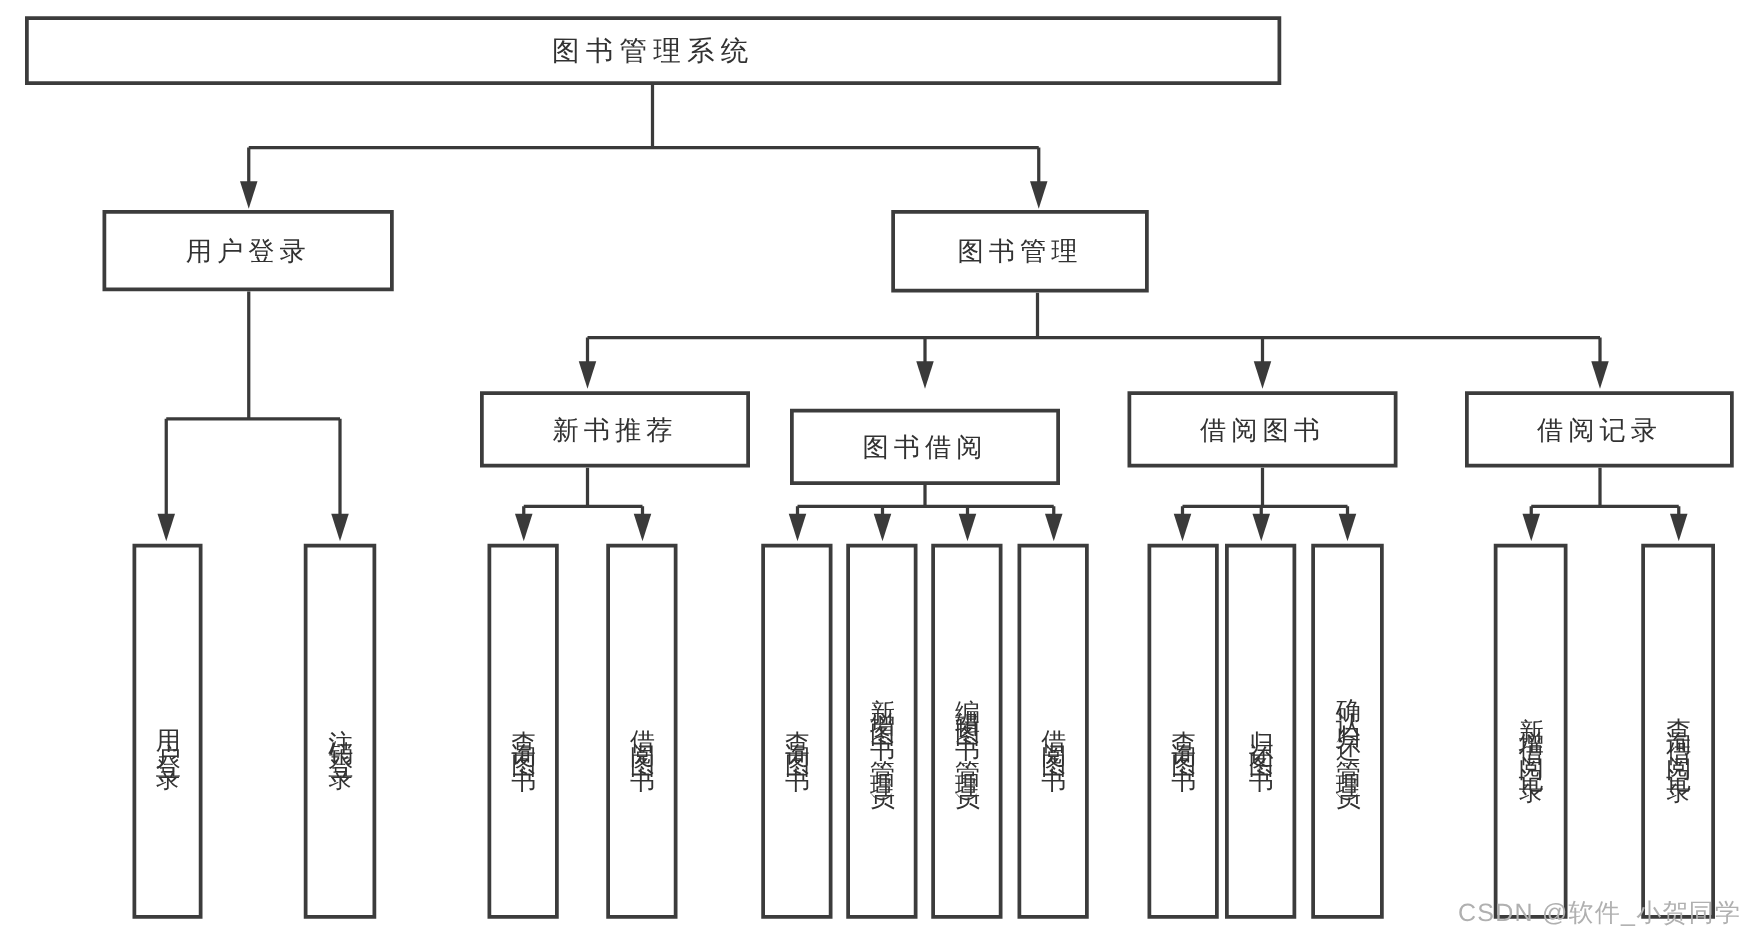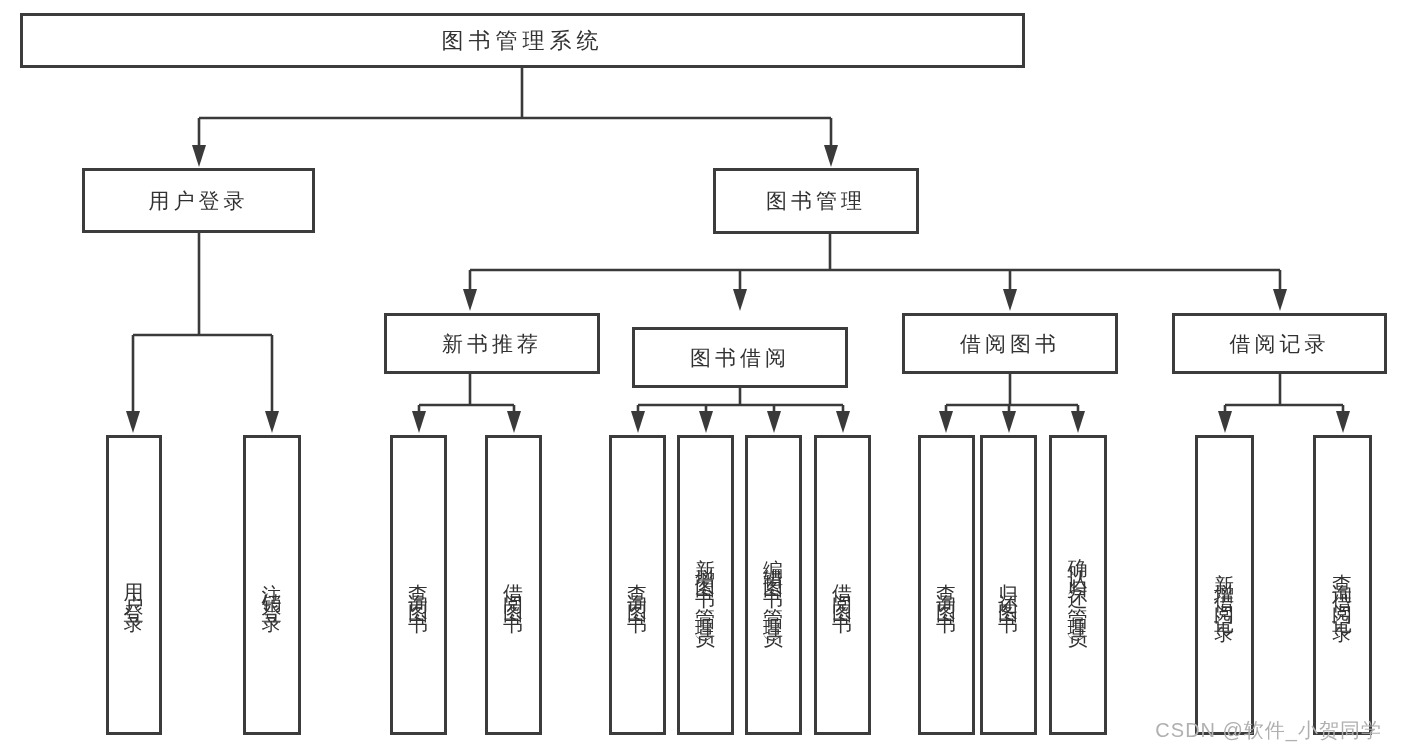--- a/index.html
+++ b/index.html
@@ -29,21 +29,21 @@
     font-size: 20px;
     letter-spacing: 10px;
     line-height: 1;
     padding-top: 6px;
   }
   #connectors { position: absolute; left: 0; top: 0; }
   #connectors path { stroke: #3a3a3a; stroke-width: 2.6; fill: none; }
   #connectors polygon { fill: #3a3a3a; stroke: none; }
   .watermark {
     position: absolute;
-    right: 23px;
+    right: 12px;
     bottom: 3px;
     font-size: 20px;
     color: #b0b0b0;
     letter-spacing: 1px;
     white-space: nowrap;
     margin-left: 36px;
   }
 </style>
 </head>
 <body>

